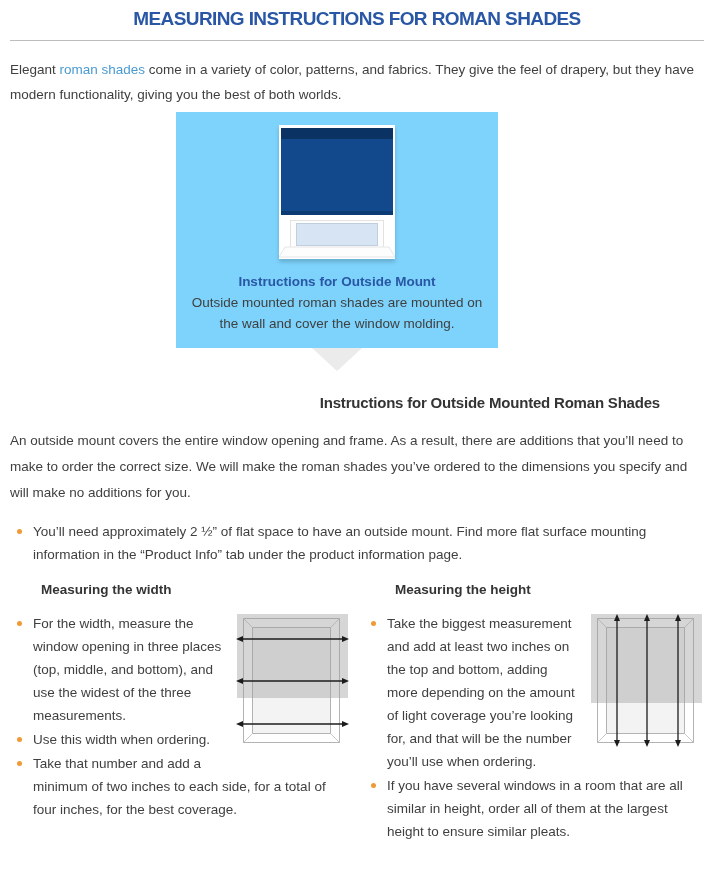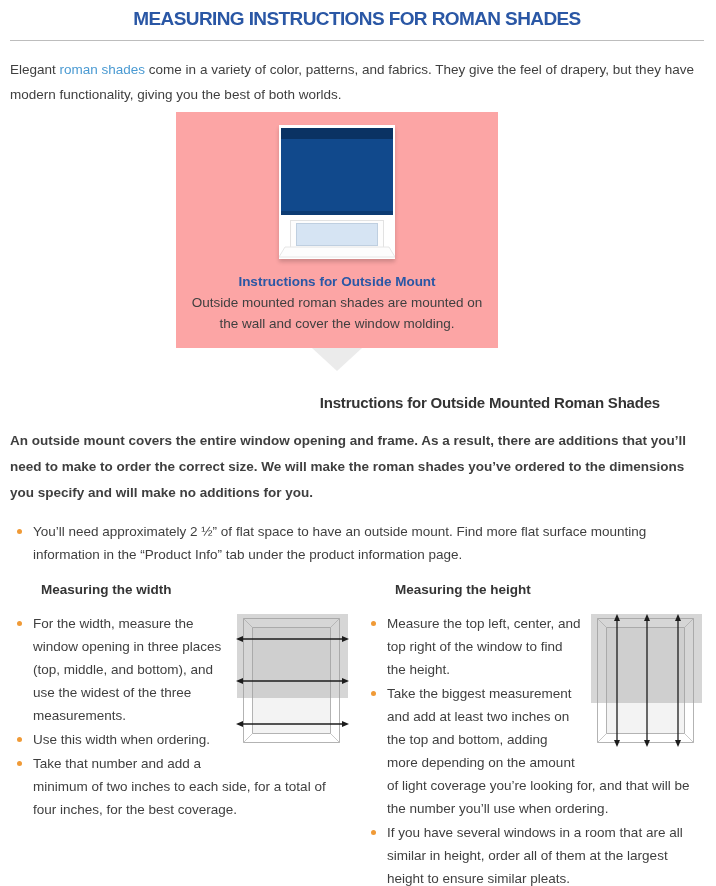--- a/index.html
+++ b/index.html
@@ -13,35 +13,35 @@
   .title {
     text-align:center; color:#2a57a5; font-weight:700;
     font-size:19px; letter-spacing:-0.6px; margin:2px 0 10px;
   }
   .rule { height:1px; background:#bdbdbd; margin:0 0 16px; }
 
   .intro { font-size:13.5px; line-height:25px; margin:0 0 5px; }
   .link { color:#4a9ad2; cursor:pointer; text-decoration:none; }
 
   .figure-area { width:322px; margin:5px 0 0 166px; }
-  .figure { background:#fca5a5; padding:13px 8px 14px; text-align:center; }
+  .figure { background:#7dd3fc; padding:13px 8px 14px; text-align:center; }
   .shade-card { display:inline-block; line-height:0; box-shadow:0 3px 4px rgba(0,0,0,.18); }
   .caption-link { display:block; color:#2a57a5; font-weight:700; font-size:13.5px; margin-top:9px; line-height:20px; }
   .caption-text { font-size:13.5px; line-height:21px; color:#3f3f3f; margin:0; }
   .tail {
     width:0; height:0; margin:0 auto;
     border-left:25px solid transparent; border-right:25px solid transparent;
     border-top:23px solid #ebebeb;
   }
 
   .section-heading {
     text-align:right; font-size:15px; font-weight:700; color:#343434;
     margin:23px 44px 17px 0; letter-spacing:-0.2px;
   }
-  .body-para { font-size:13.5px; line-height:26px; margin:0 0 14px;font-weight:bold; }
+  .body-para { font-size:13.5px; line-height:26px; margin:0 0 14px; }
   .sub-heading { font-size:13.5px; font-weight:700; color:#343434; margin:18px 0 16px; }
 
   ul.bullets { list-style:none; margin:0; padding:0; font-size:13.5px; line-height:23px; }
   ul.bullets li { position:relative; padding-left:23px; margin:0 0 1px; }
   ul.bullets li::before {
     content:""; position:absolute; left:7px; top:9px;
     width:5px; height:5px; border-radius:50%; background:#f09a36;
   }
   .flat-list { margin-bottom:6px; }
 
@@ -146,20 +146,19 @@
             <polygon points="28,0 25,7 31,7"></polygon>
               <polygon points="28,133 25,126 31,126"></polygon>
             <polygon points="58,0 55,7 61,7"></polygon>
               <polygon points="58,133 55,126 61,126"></polygon>
             <polygon points="89,0 86,7 92,7"></polygon>
               <polygon points="89,133 86,126 92,126"></polygon>
           </g>
         </svg>
       </span>
       <ul class="bullets">
-        <li>Measure the top left, center, and top right of the window to find the height.</li>
         <li>Take the biggest measurement and add at least two inches on the top and bottom, adding more depending on the amount of light coverage you’re looking for, and that will be the number you’ll use when ordering.</li>
         <li>If you have several windows in a room that are all similar in height, order all of them at the largest height to ensure similar pleats.</li>
       </ul>
     </div>
 
   </div>
 </div>
 
 </body></html>

